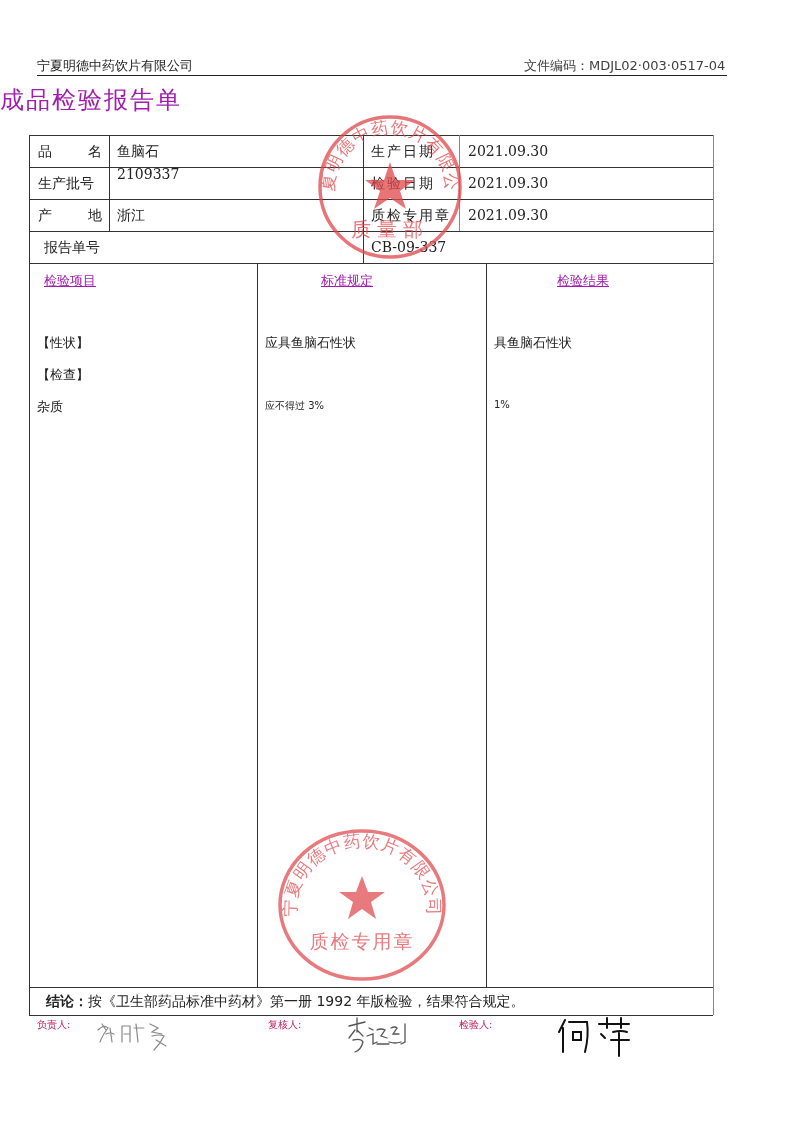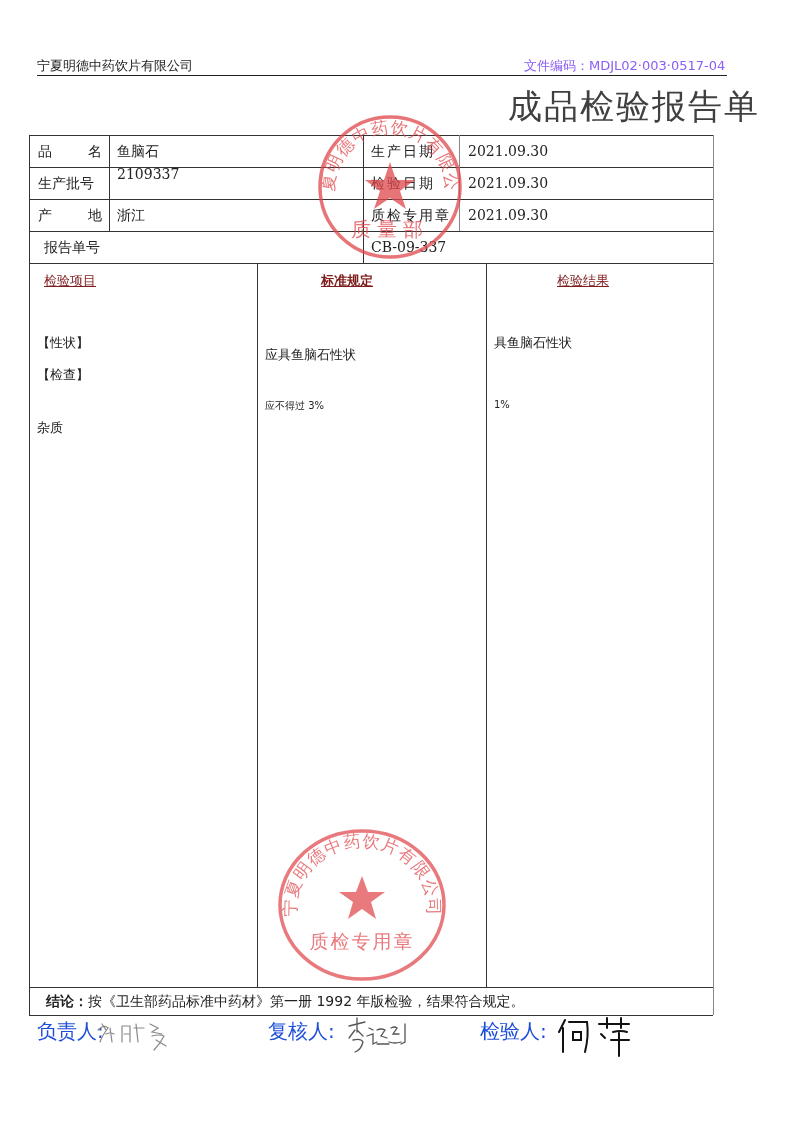--- a/index.html
+++ b/index.html
@@ -3,39 +3,39 @@
   <meta charset="utf-8">
   <style>
     html, body { margin: 0; padding: 0; background: #ffffff; }
     body {
       width: 800px; height: 1131px; position: relative; overflow: hidden;
       font-family: "DejaVu Serif", "Liberation Serif", serif;
       color: #1a1a1a;
     }
     .abs { position: absolute; }
     .hdr-left { left: 37px; top: 57px; font-size: 13px; font-family: "DejaVu Sans", "Liberation Sans", sans-serif; color:#222; }
-    .hdr-right { left: 524px; top: 57px; font-size: 13px; color:#8b5cf6; font-family: "DejaVu Sans", "Liberation Sans", sans-serif; }
+    .hdr-right { left: 524px; top: 57px; font-size: 13px; color:#404040; font-family: "DejaVu Sans", "Liberation Sans", sans-serif; }
     .hdr-line { left: 37px; top: 75px; width: 690px; height: 0; border-top: 1.5px solid #222; }
-    .title { left: 0; width: 760px; text-align: right; top: 84px; font-size: 34px; letter-spacing: 2px; font-family: "DejaVu Sans", "Liberation Sans", sans-serif; color:#404040; }
+    .title { left: 0; width: 760px; text-align: left; top: 84px; font-size: 24px; letter-spacing: 2px; font-family: "DejaVu Sans", "Liberation Sans", sans-serif; color:#a21caf; }
 
     .hl { position: absolute; height: 0; border-top: 1px solid #333; }
     .vl { position: absolute; width: 0; border-left: 1px solid #333; }
     .vl.grey { border-left: 1.5px solid #888; }
 
     .cell { position: absolute; font-size: 14px; line-height: 32px; height: 32px; white-space: nowrap; font-family: "DejaVu Sans", "Liberation Sans", sans-serif; color:#222;}
     .cell.num { font-family: "DejaVu Serif", "Liberation Serif", serif; font-size: 14px; }
     .spread { display:flex; justify-content: space-between; width: 64px; }
 
-    .colhead { position: absolute; top: 272px; font-size: 13px; text-decoration: underline; font-family: "DejaVu Sans", "Liberation Sans", sans-serif; color:#7f1d1d; }
+    .colhead { position: absolute; top: 272px; font-size: 13px; text-decoration: underline; font-family: "DejaVu Sans", "Liberation Sans", sans-serif; color:#a21caf; }
     .item { position: absolute; font-size: 13px; font-family: "DejaVu Sans", "Liberation Sans", sans-serif; color:#222; }
     .item.small { font-size: 10px; }
 
     .conclusion { left: 46px; top: 993px; font-size: 14px; font-family: "DejaVu Sans", "Liberation Sans", sans-serif; color:#222;text-align:right; }
     .conclusion b { font-weight: bold; }
-    .sig-label { position: absolute; top: 1018px; font-size: 20px; font-family: "DejaVu Sans", "Liberation Sans", sans-serif; color:#1d4ed8;text-align:right; }
+    .sig-label { position: absolute; top: 1018px; font-size: 10px; font-family: "DejaVu Sans", "Liberation Sans", sans-serif; color:#be185d;text-align:right; }
 
     .stamp { position: absolute; pointer-events: none; }
   </style>
 </head>
 <body>
 
 <div class="abs hdr-left">宁夏明德中药饮片有限公司</div>
 <div class="abs hdr-right">文件编码：MDJL02·003·0517-04</div>
 <div class="abs hdr-line"></div>
 <div class="abs title">成品检验报告单</div>
@@ -84,40 +84,40 @@
 <div class="cell" style="left:371px; top:135px; letter-spacing:2px;">生产日期</div>
 <div class="cell num" style="left:468px; top:135px;">2021.09.30</div>
 
 <div class="cell" style="left:371px; top:167px; letter-spacing:2px;">检验日期</div>
 <div class="cell num" style="left:468px; top:167px;">2021.09.30</div>
 
 <div class="cell" style="left:371px; top:199px; letter-spacing:2px;">质检专用章</div>
 <div class="cell num" style="left:468px; top:199px;">2021.09.30</div>
 
 <div class="colhead" style="left:44px;">检验项目</div>
-<div class="colhead" style="left:321px;font-weight:bold;">标准规定</div>
+<div class="colhead" style="left:321px;">标准规定</div>
 <div class="colhead" style="left:557px;">检验结果</div>
 
 <div class="item" style="left:37px; top:334px;">【性状】</div>
-<div class="item" style="left:265px; top:334px;margin-top:12px;">应具鱼脑石性状</div>
+<div class="item" style="left:265px; top:334px;">应具鱼脑石性状</div>
 <div class="item" style="left:494px; top:334px;">具鱼脑石性状</div>
 
 <div class="item" style="left:37px; top:366px;">【检查】</div>
 
-<div class="item" style="left:37px; top:419px;text-align:center;">杂质</div>
+<div class="item" style="left:37px; top:398px;text-align:center;">杂质</div>
 <div class="item small" style="left:265px; top:399px;">应不得过 3%</div>
 <div class="item small" style="left:494px; top:399px;">1%</div>
 
 <div class="abs conclusion">
   <b>结论：</b><span>按《卫生部药品标准中药材》第一册 1992 年版检验，结果符合规定。</span>
 </div>
 
 <div class="sig-label" style="left:37px;">负责人:</div>
 <div class="sig-label" style="left:268px;">复核人:</div>
-<div class="sig-label" style="left:480px;">检验人:</div>
+<div class="sig-label" style="left:459px;">检验人:</div>
 
 <svg class="stamp" style="left:92px; top:1014px;" width="90" height="44">
   <g fill="none" stroke="#888" stroke-width="1.2" stroke-linecap="round">
     <path d="M6 16 q6 -6 10 -2 q-6 8 -8 14 M10 10 l4 6 M14 20 q4 -2 8 0 M18 14 l2 14"></path>
     <path d="M30 12 l0 16 M30 12 l8 0 l0 16 M32 20 l5 0 M44 10 l2 18 M42 14 l10 0"></path>
     <path d="M58 10 l8 4 l-6 4 l10 2 M60 22 q8 -2 12 0 q-4 8 -10 14 M64 26 l10 6"></path>
   </g>
 </svg>
 <svg class="stamp" style="left:345px; top:1014px;" width="70" height="44">
   <g fill="none" stroke="#555" stroke-width="1.3" stroke-linecap="round">

